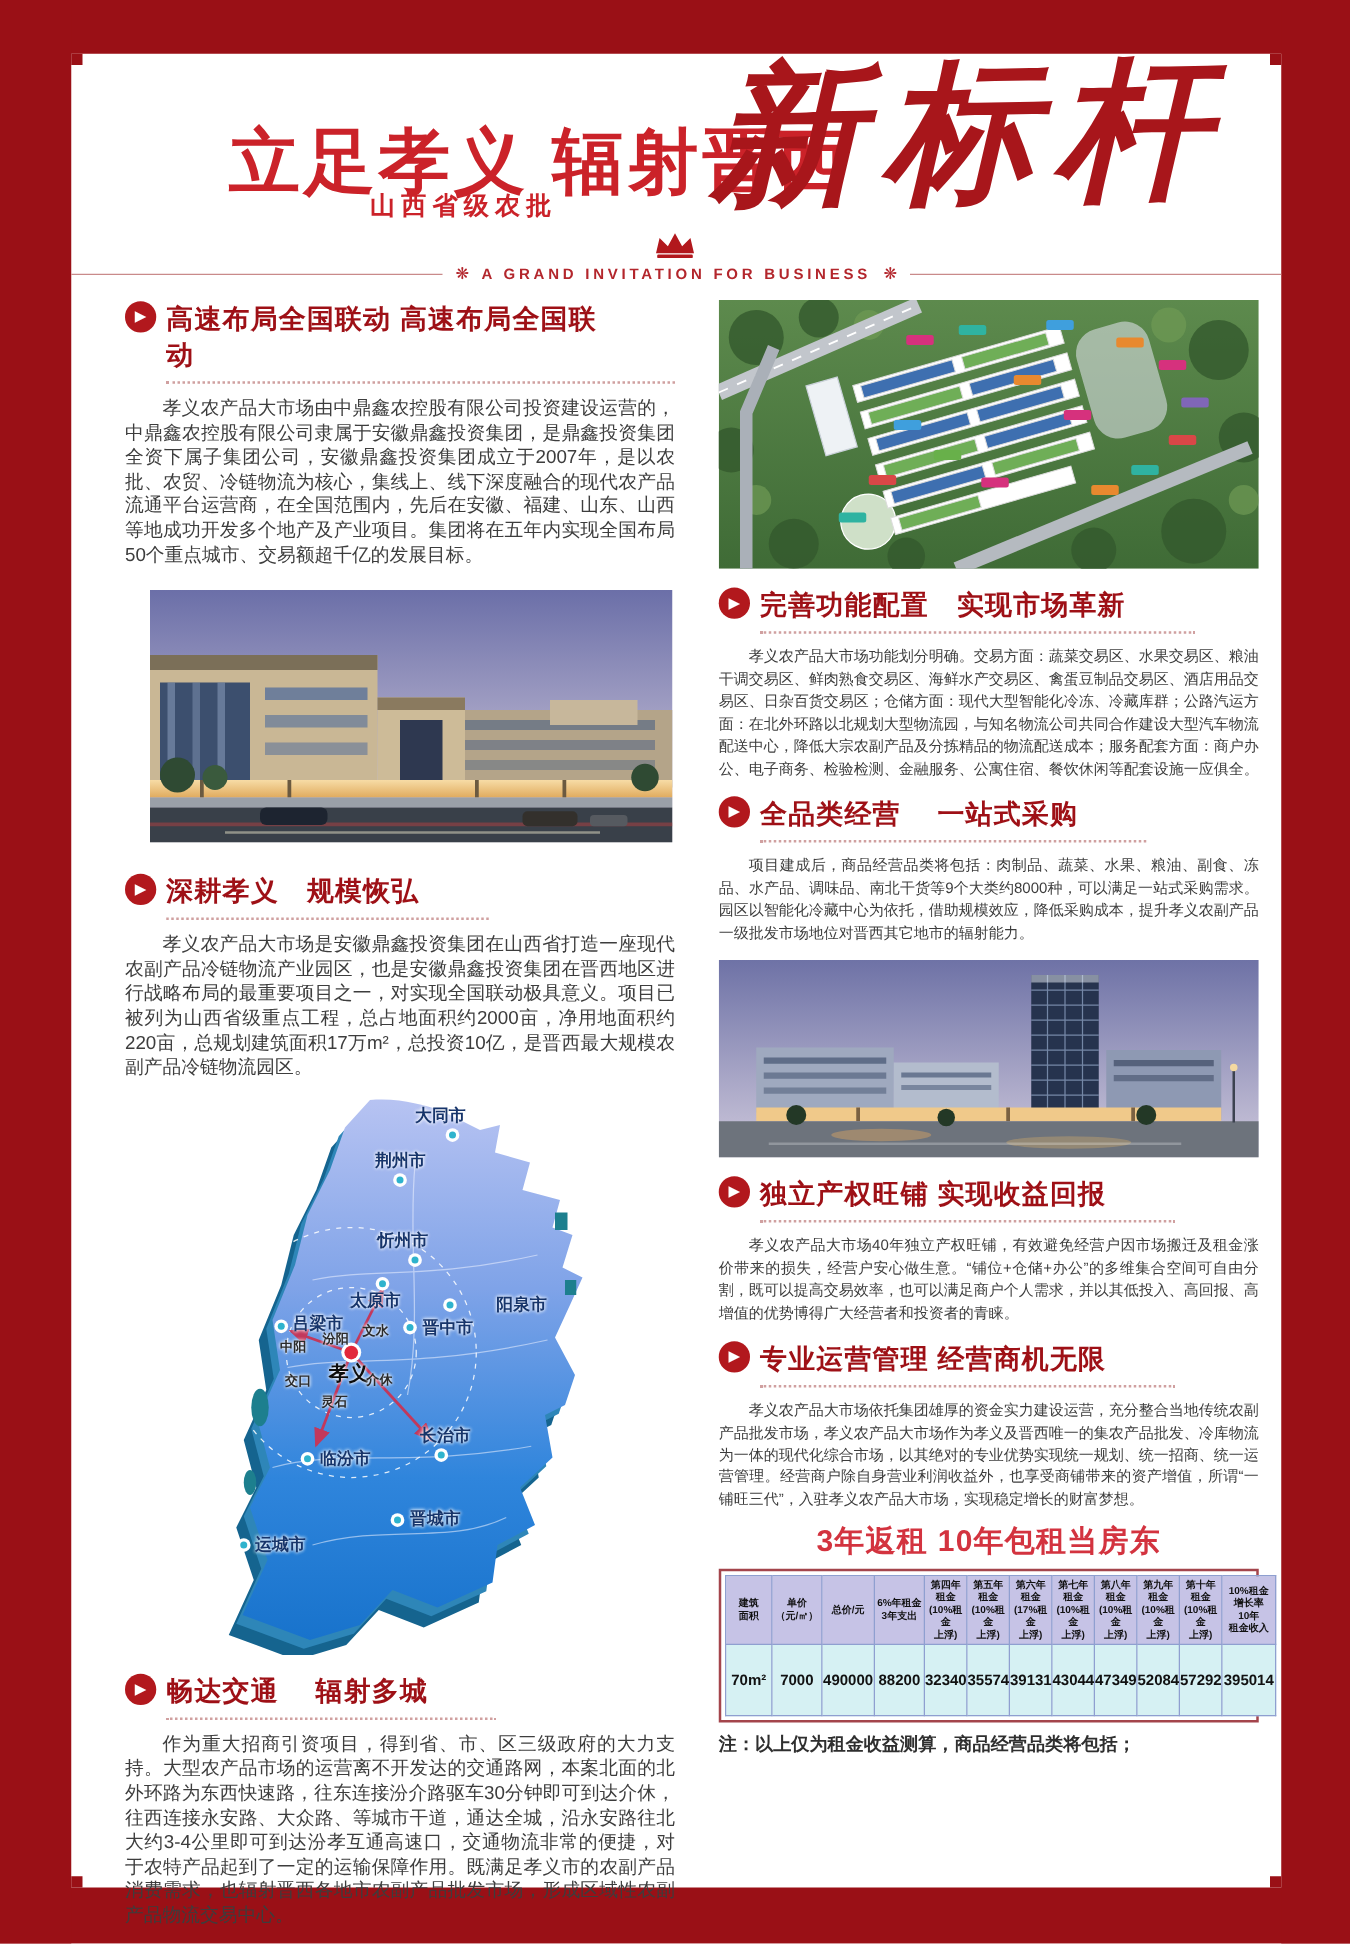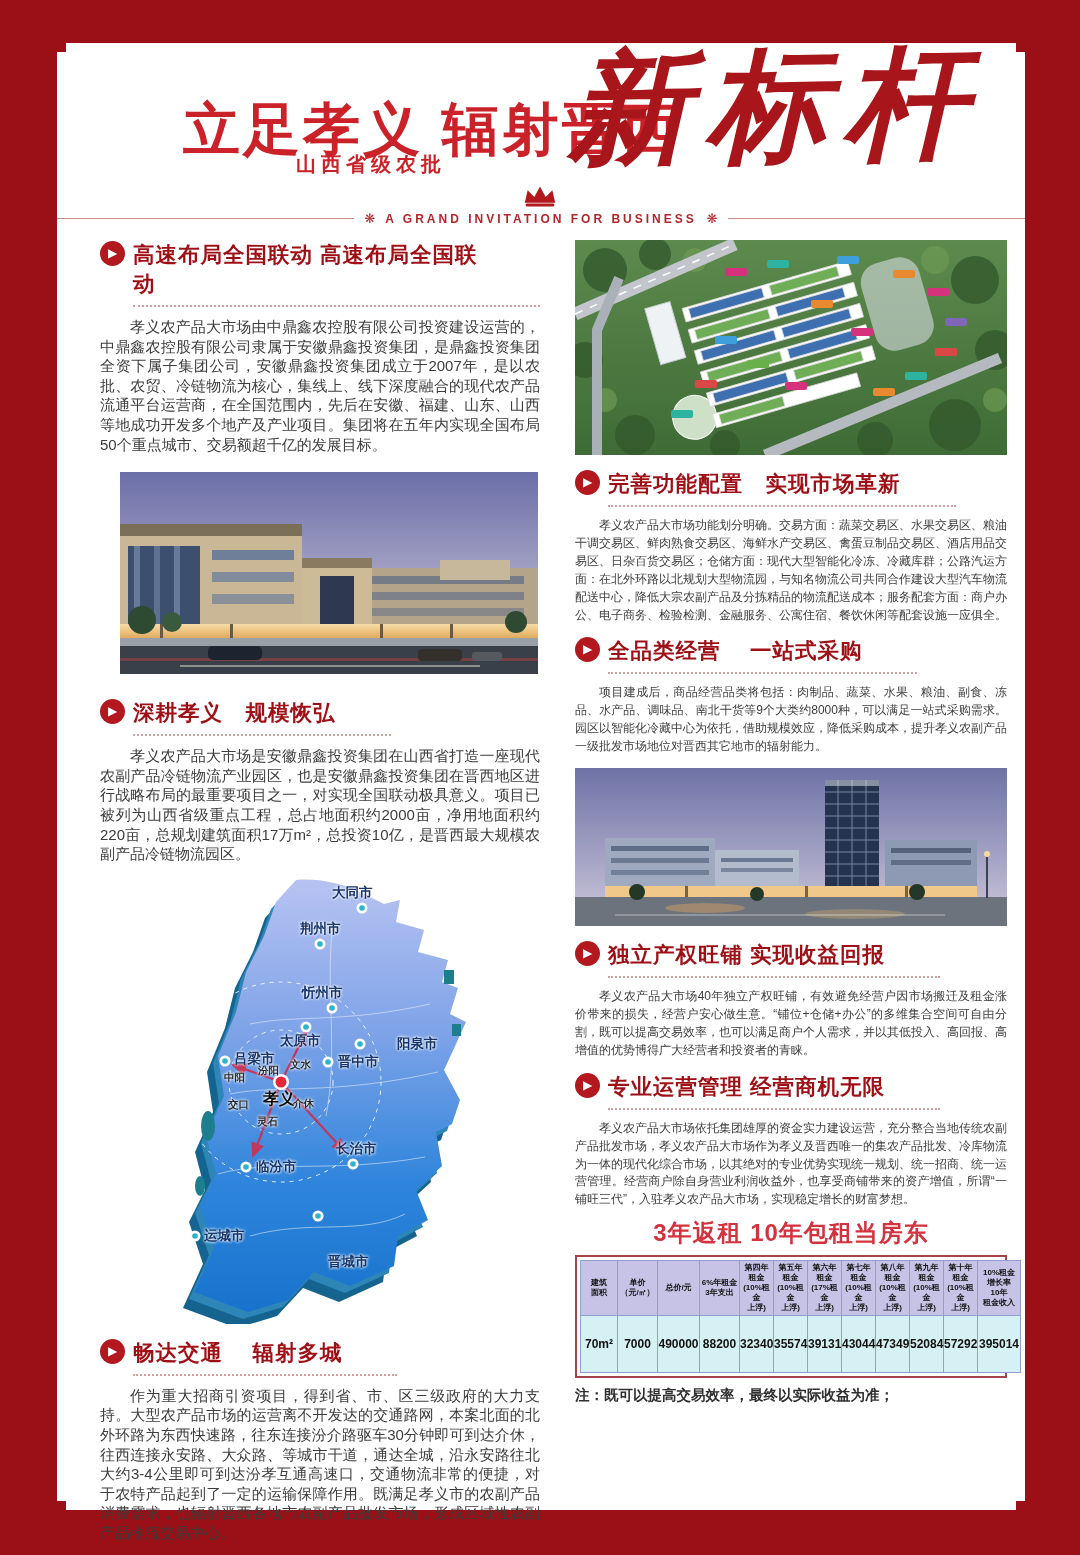--- a/index.html
+++ b/index.html
@@ -224,21 +224,21 @@
       </svg>
       <span class="map-label" style="left:232px;top:10px;">大同市</span>
       <span class="map-label" style="left:188px;top:46px;margin-left:12px;">荆州市</span>
       <span class="map-label" style="left:202px;top:110px;">忻州市</span>
       <span class="map-label" style="left:180px;top:158px;">太原市</span>
       <span class="map-label" style="left:270px;top:161px;margin-left:27px;">阳泉市</span>
       <span class="map-label" style="left:134px;top:176px;">吕梁市</span>
       <span class="map-label" style="left:238px;top:179px;">晋中市</span>
       <span class="map-label" style="left:236px;top:266px;">长治市</span>
       <span class="map-label" style="left:156px;top:284px;">临汾市</span>
-      <span class="map-label" style="left:228px;top:332px;margin-top:47px;">晋城市</span>
+      <span class="map-label" style="left:228px;top:332px;">晋城市</span>
       <span class="map-label" style="left:104px;top:353px;">运城市</span>
       <span class="map-label center" style="left:163px;top:215px;">孝义</span>
       <span class="map-label town" style="left:124px;top:197px;">中阳</span>
       <span class="map-label town" style="left:158px;top:190px;">汾阳</span>
       <span class="map-label town" style="left:190px;top:184px;">文水</span>
       <span class="map-label town" style="left:128px;top:224px;">交口</span>
       <span class="map-label town" style="left:193px;top:223px;">介休</span>
       <span class="map-label town" style="left:157px;top:241px;">灵石</span>
     </div>
 
@@ -467,16 +467,16 @@
             <td>39131</td>
             <td>43044</td>
             <td>47349</td>
             <td>52084</td>
             <td>57292</td>
             <td>395014</td>
           </tr>
         </tbody>
       </table>
     </div>
-    <div class="note">注：既可以提高交易效率，最终以实际收益为准；</div>
+    <div class="note">注：以上仅为租金收益测算，商品经营品类将包括；</div>
   </div>
 
 </div>
 
 </body></html>

